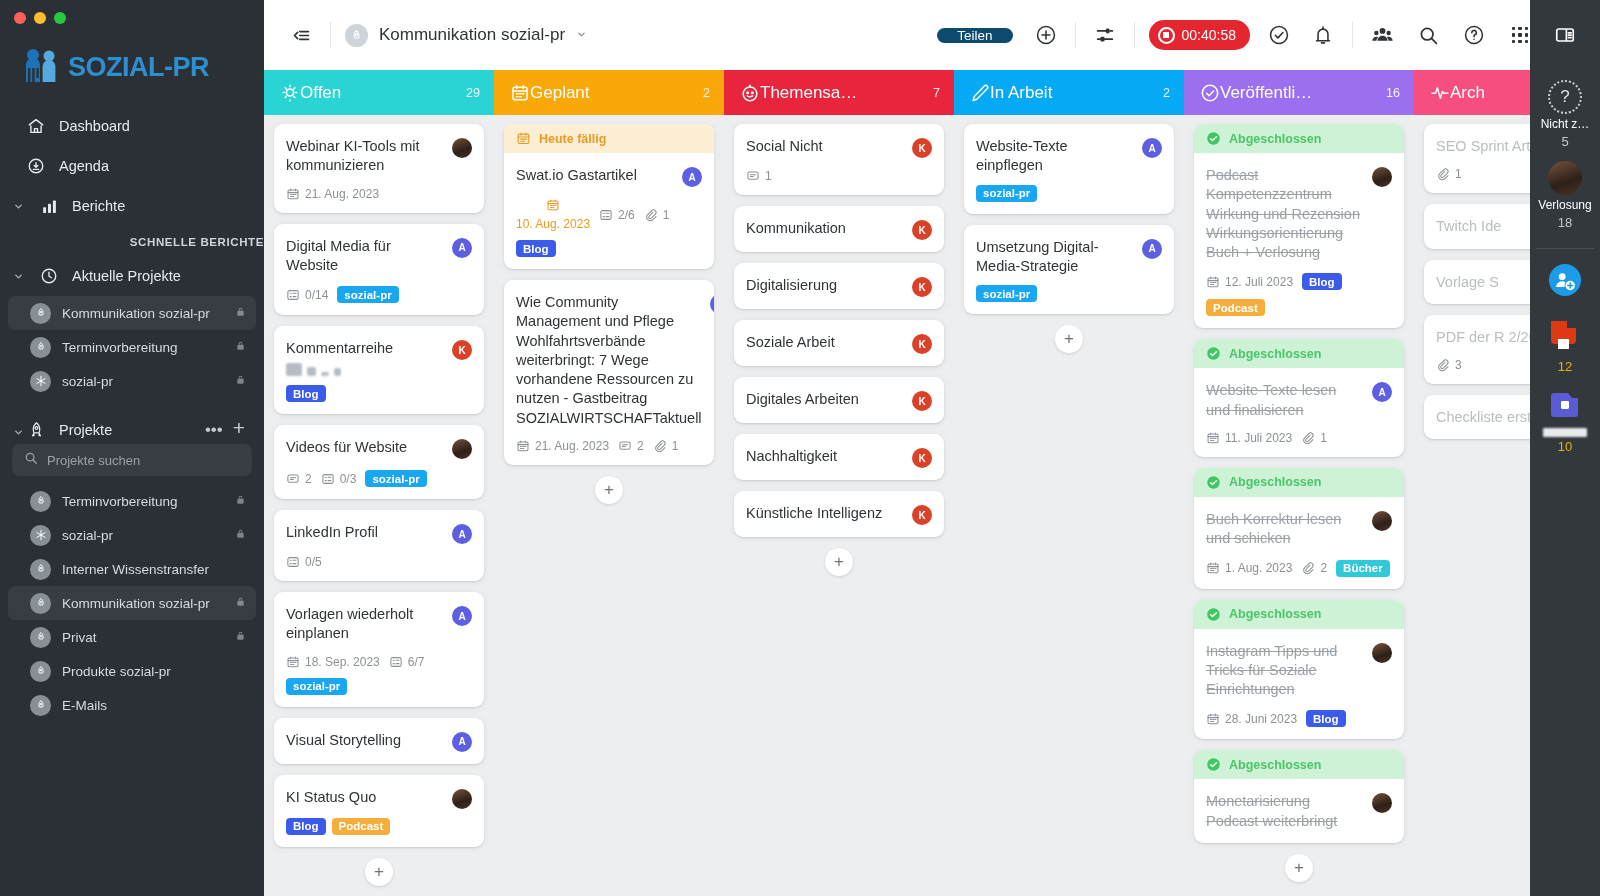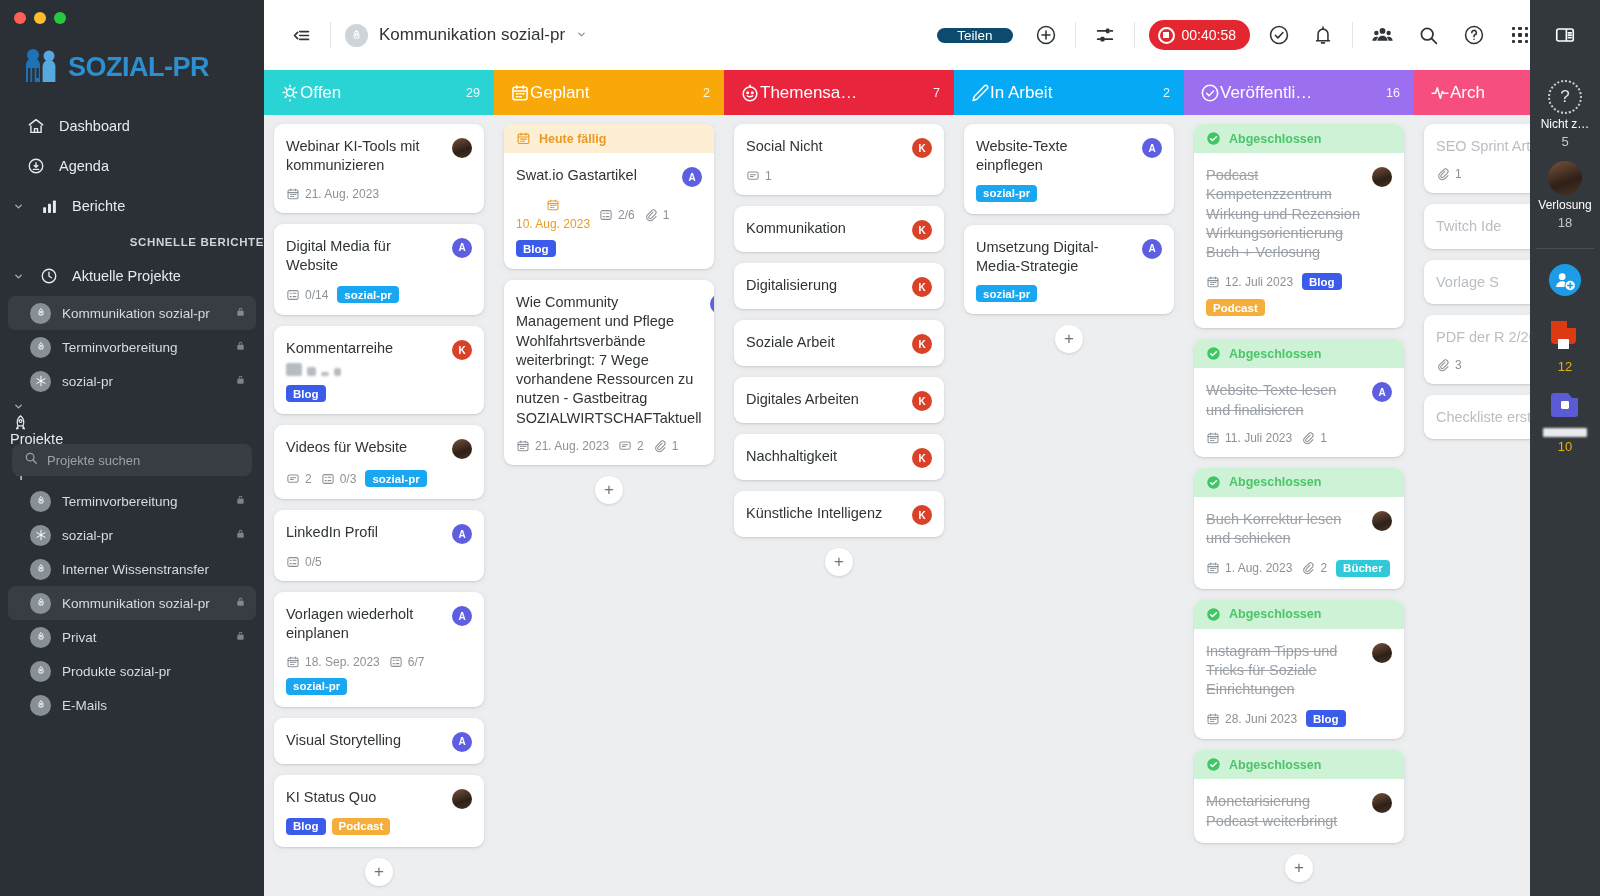--- a/index.html
+++ b/index.html
@@ -53,21 +53,21 @@
     color: #d7dbdf; font-size: 13.5px;
   }
   .proj-row.active { background: #383d44; }
   .proj-ico {
     width: 21px; height: 21px; flex: 0 0 21px; border-radius: 50%;
     background: #888f96; display: flex; align-items: center; justify-content: center;
   }
   .proj-name { flex: 1; white-space: nowrap; overflow: hidden; text-overflow: ellipsis; }
   .lock { opacity: .55; flex: 0 0 11px; }
 
-  .projekte-hdr { display: flex; align-items: flex-start; height: 40px; padding: 0 14px 0 10px; color: #e8eaed; font-size: 14.5px; flex-direction: column; }
+  .projekte-hdr { display: flex; align-items: flex-end; height: 40px; padding: 0 14px 0 10px; color: #e8eaed; font-size: 14.5px; }
   .projekte-hdr .sp { flex: 1; }
   .hdr-act { color: #c2c8ce; font-size: 17px; padding: 0 5px; cursor: pointer; line-height: 1; }
 
   .search-box {
     margin: 6px 12px 8px 12px; height: 32px; border-radius: 8px;
     background: #383d44; display: flex; align-items: center; gap: 9px;
     padding: 0 12px;
   }
   .search-box input {
     background: transparent; border: 0; outline: 0; flex: 1;

